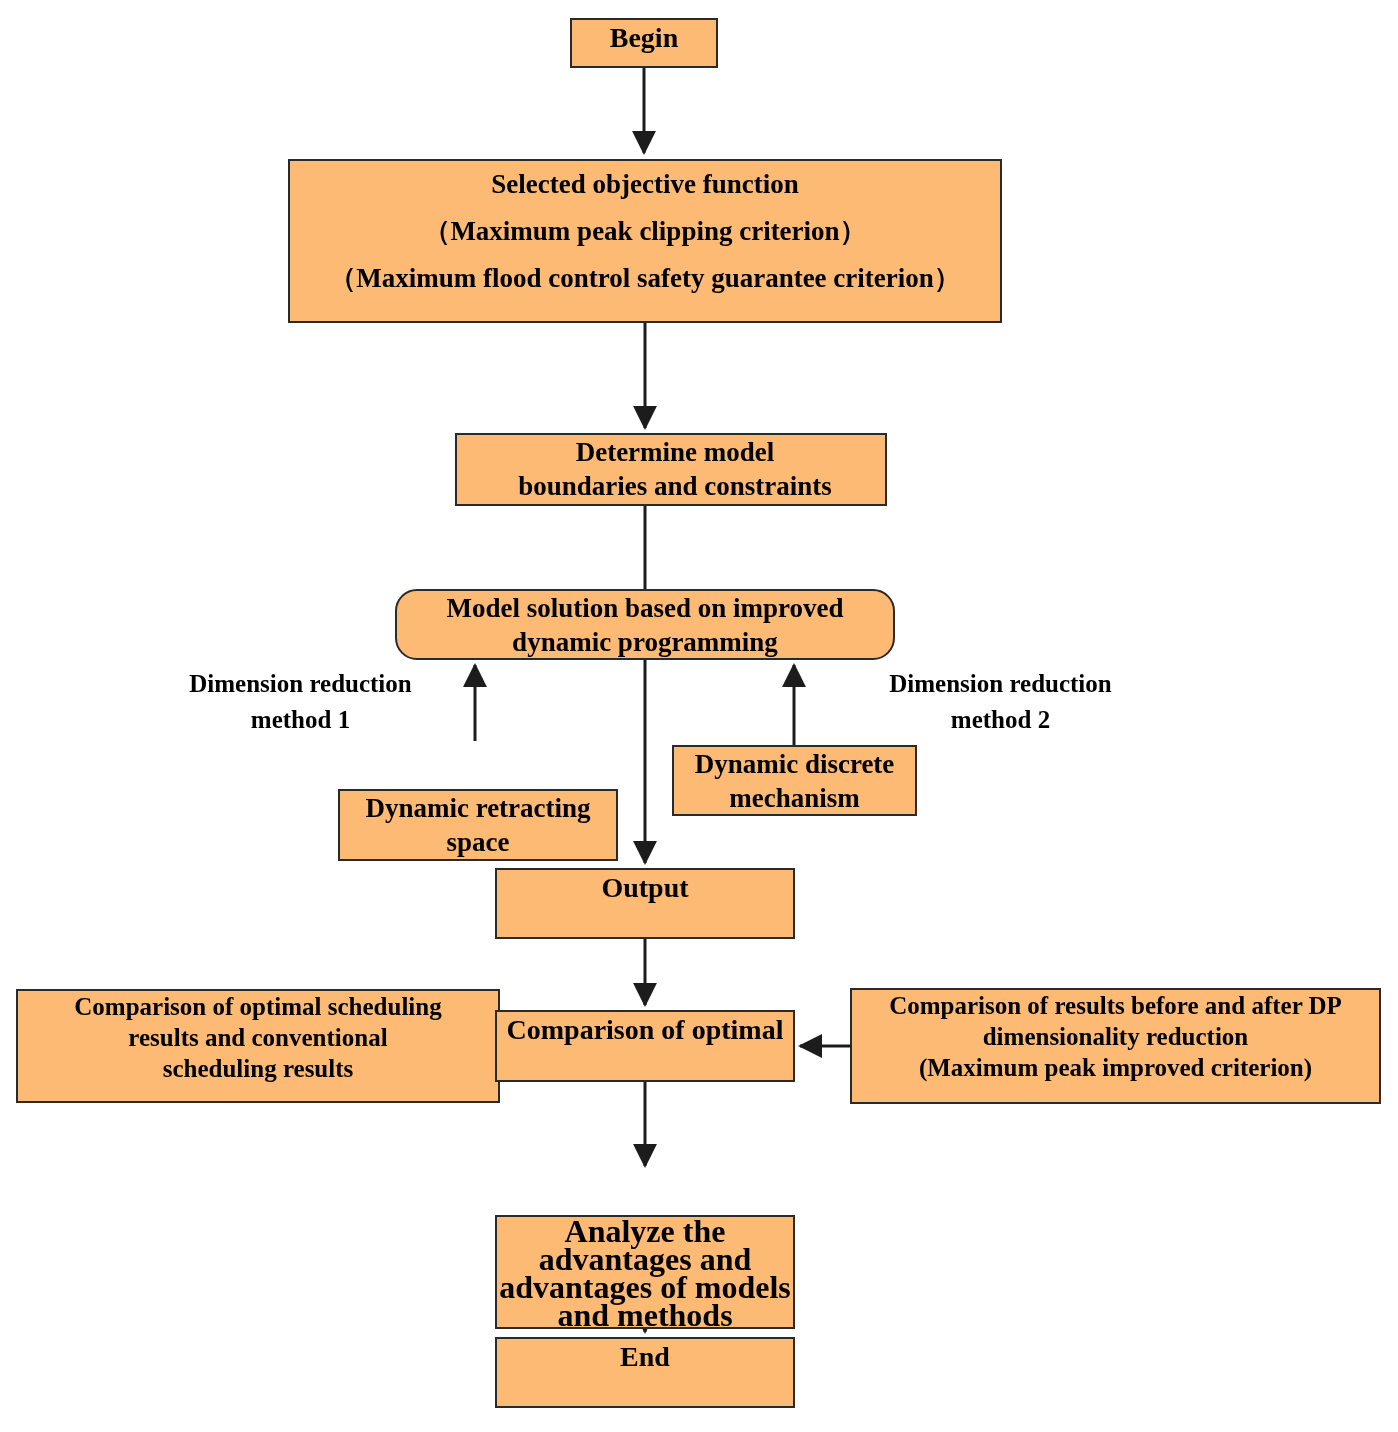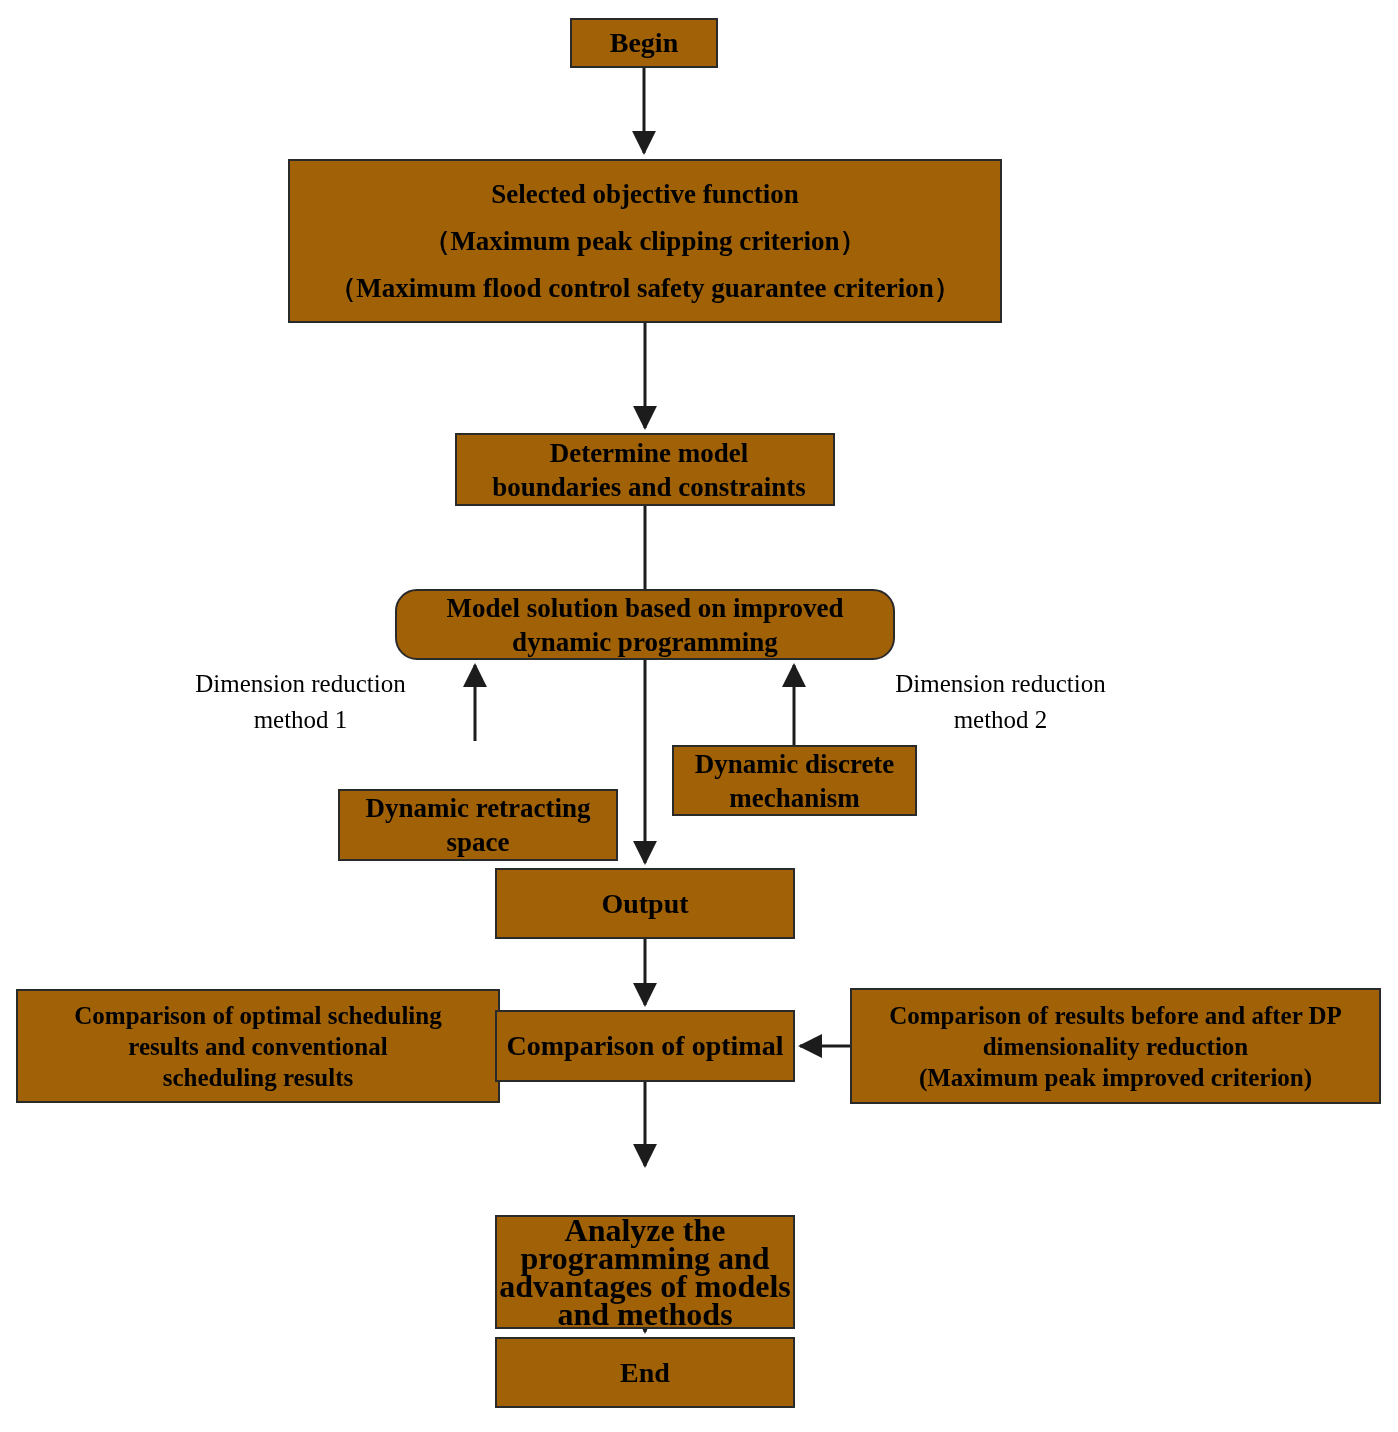--- a/index.html
+++ b/index.html
@@ -3,44 +3,44 @@
 <meta charset="utf-8">
 <style>
   html,body{margin:0;padding:0;background:#ffffff;}
   .canvas{
     position:relative;width:1398px;height:1432px;background:#ffffff;
     font-family:"Liberation Serif","DejaVu Serif",serif;
     color:#000;overflow:hidden;
   }
   .node{
     position:absolute;box-sizing:border-box;
-    border:2.5px solid #2a2a2a;background:#a16207;
-    display:flex;flex-direction:column;justify-content:center;align-items:center;
+    border:2.5px solid #2a2a2a;background:#fdba74;
+    display:flex;flex-direction:column;justify-content:flex-start;align-items:center;
     text-align:center;font-weight:bold;font-family:Liberation Serif, serif;
   }
   .node span{display:block;width:100%;}
   .freelabel{
     position:absolute;box-sizing:border-box;background:transparent;border:none;
     display:flex;flex-direction:column;justify-content:center;align-items:center;
-    text-align:center;font-weight:normal;
+    text-align:center;font-weight:bold;
   }
   .fs28{font-size:28px;line-height:36px;}
   .fs27{font-size:27px;line-height:34px;}
   .fs27w{font-size:27px;line-height:47px;}
   .fs25{font-size:25px;line-height:31px;}
   .fs25l{font-size:25px;line-height:36px;}
   .fs24{font-size:32px;line-height:28px;margin-top:44px;}
   svg.wires{position:absolute;left:0;top:0;width:1398px;height:1432px;pointer-events:none;}
   svg.wires line{stroke:#1c1c1c;stroke-width:3;}
   svg.wires .head{fill:#1c1c1c;stroke:none;}
 
   
   #box-begin        {left:570px; top:18px;   width:148px; height:50px;}
   #box-objective    {left:288px; top:159px;  width:714px; height:164px;}
-  #box-determine    {left:455px; top:433px;  width:380px; height:73px;padding-left:8px;}
+  #box-determine    {left:455px; top:433px;  width:432px; height:73px;padding-left:8px;}
   #box-model        {left:395px; top:589px;  width:500px; height:71px;border-radius:22px;}
   #lbl-dim1         {left:178px; top:672px;  width:245px; height:60px;}
   #lbl-dim2         {left:878px; top:672px;  width:245px; height:60px;}
   #box-retracting   {left:338px; top:741px;  width:280px; height:72px;margin-top:48px;}
   #box-discrete     {left:672px; top:745px;  width:245px; height:71px;}
   #box-output       {left:495px; top:868px;  width:300px; height:71px;}
   #box-comp-left    {left:16px;  top:989px;  width:484px; height:114px;}
   #box-comparison   {left:495px; top:1010px; width:300px; height:72px;}
   #box-comp-right   {left:850px; top:988px;  width:531px; height:116px;}
   #box-analyze      {left:495px; top:1171px; width:300px; height:114px;}
@@ -125,21 +125,21 @@
   </div>
 
   <div class="node fs25" id="box-comp-right">
     <span>Comparison of results before and after DP</span>
     <span>dimensionality reduction</span>
     <span>(Maximum peak improved criterion)</span>
   </div>
 
   <div class="node fs24" id="box-analyze">
     <span>Analyze the</span>
-    <span>programming and</span>
+    <span>advantages and</span>
     <span>advantages of models</span>
     <span>and methods</span>
   </div>
 
   <div class="node fs28" id="box-end">
     <span>End</span>
   </div>
 
 </div>
 

